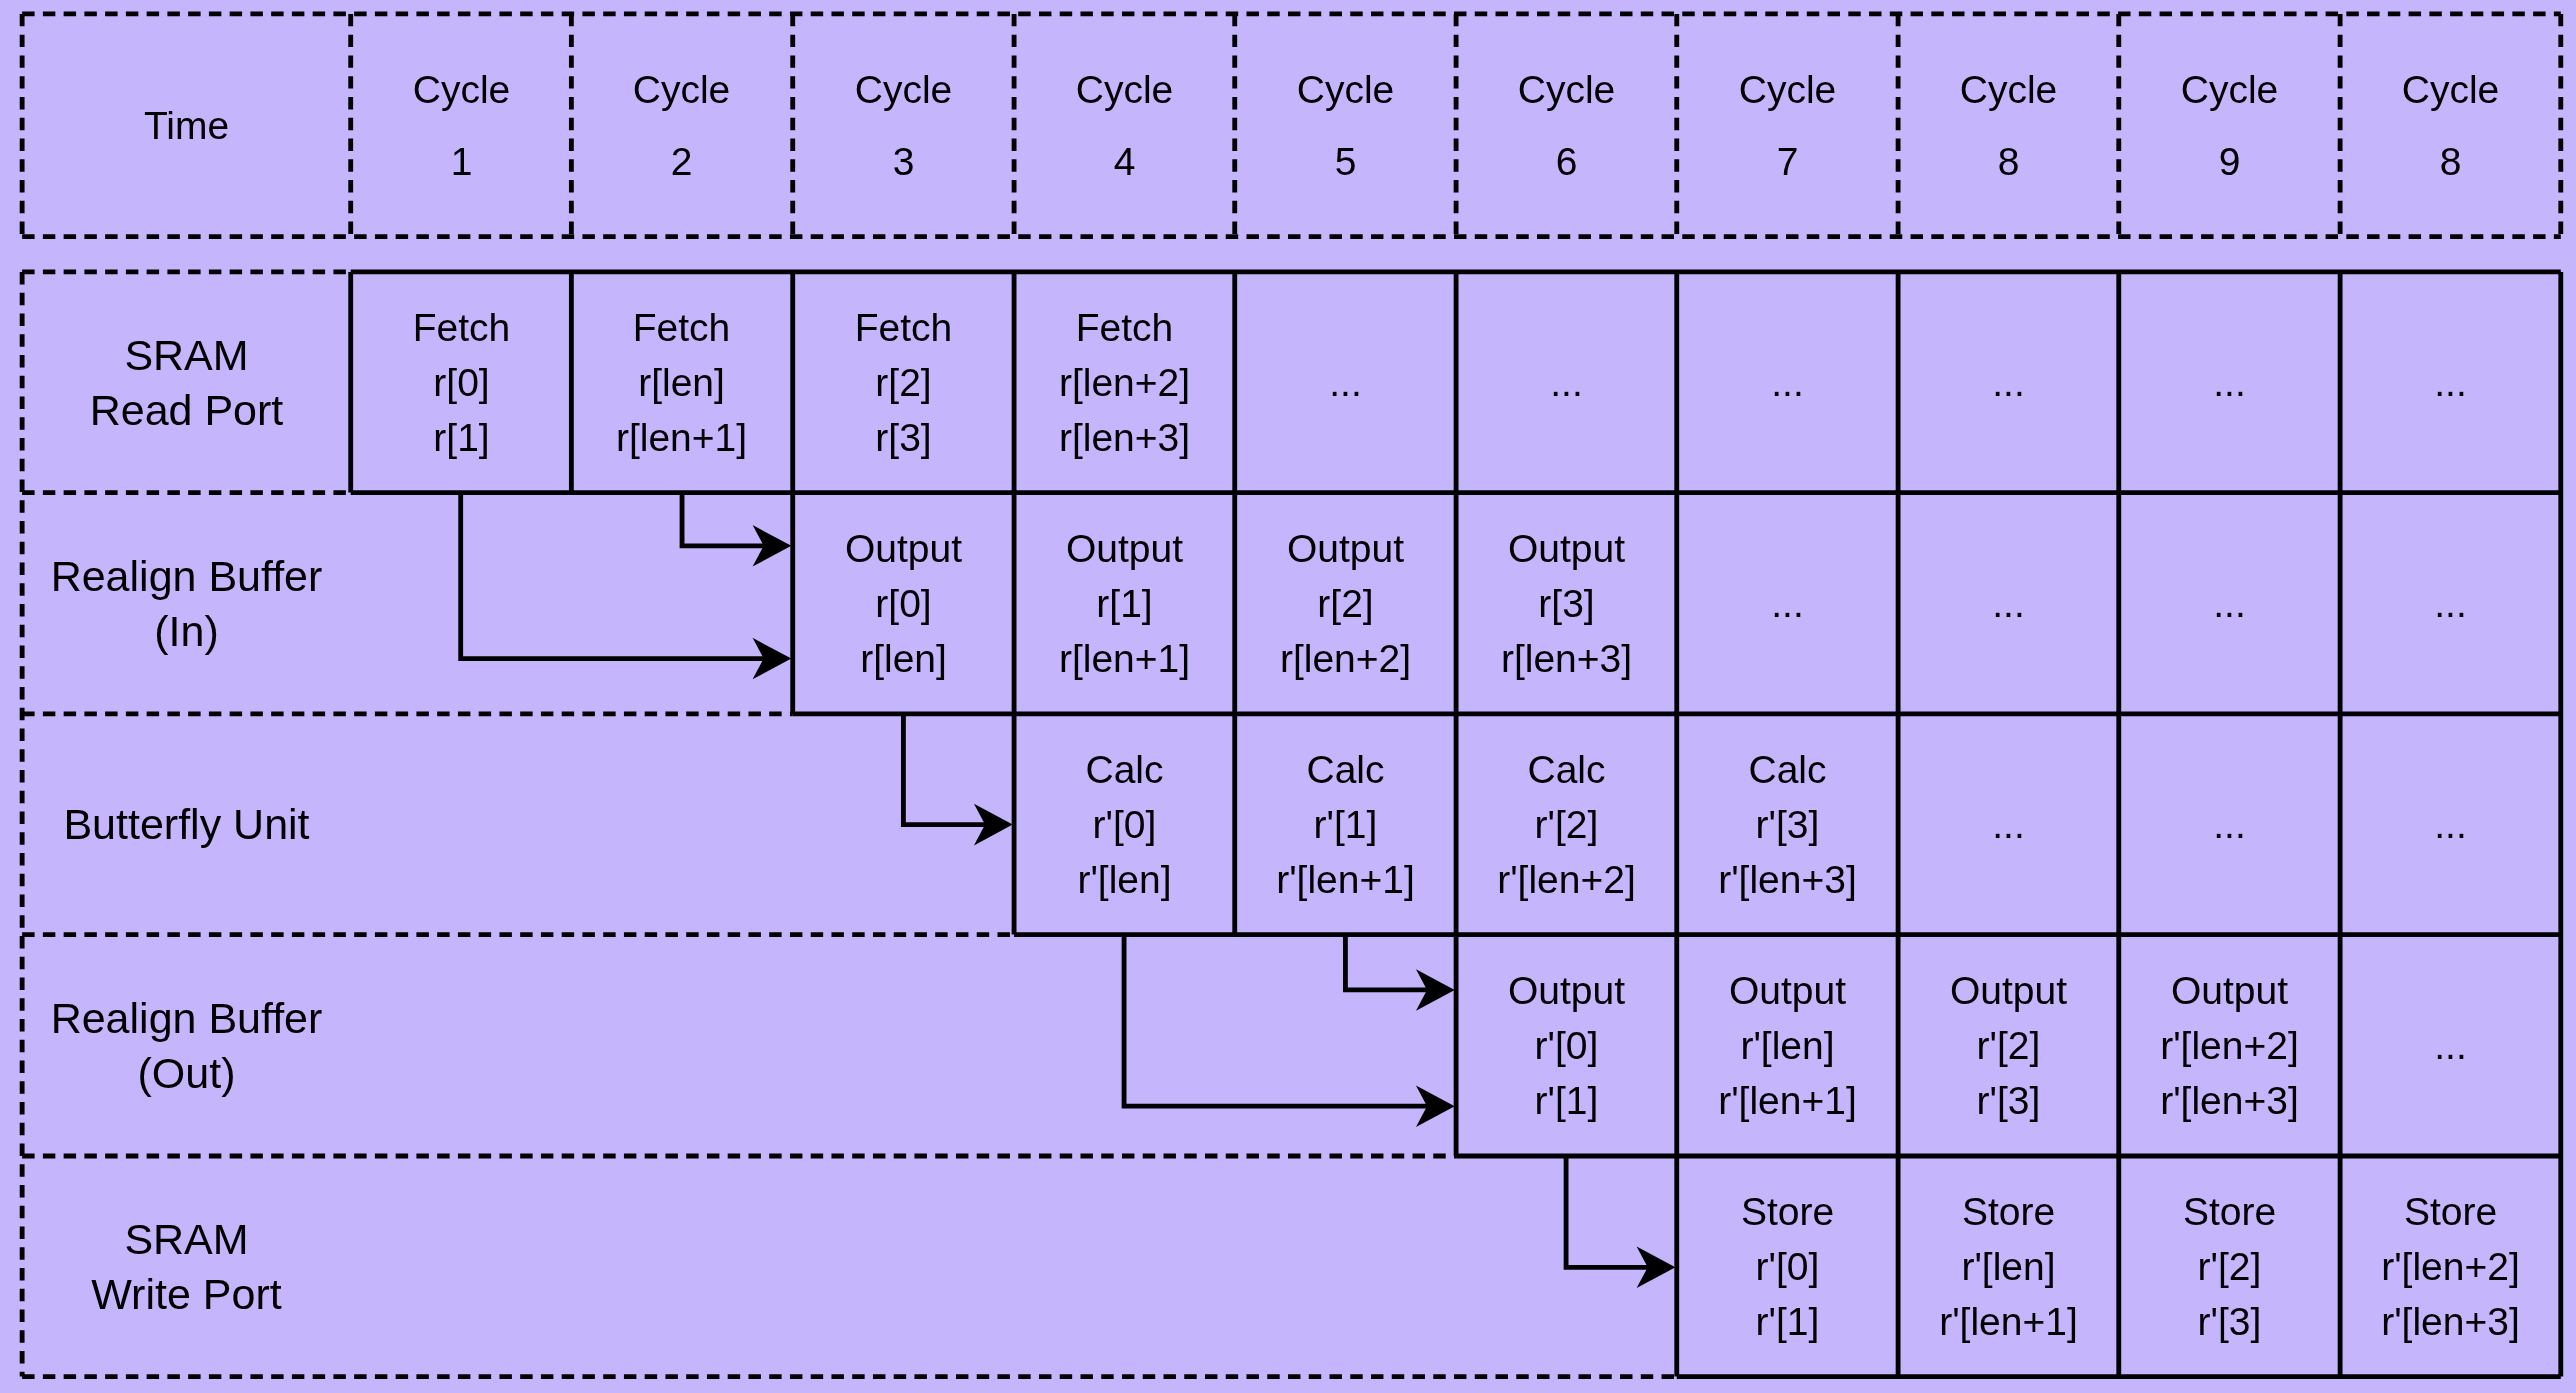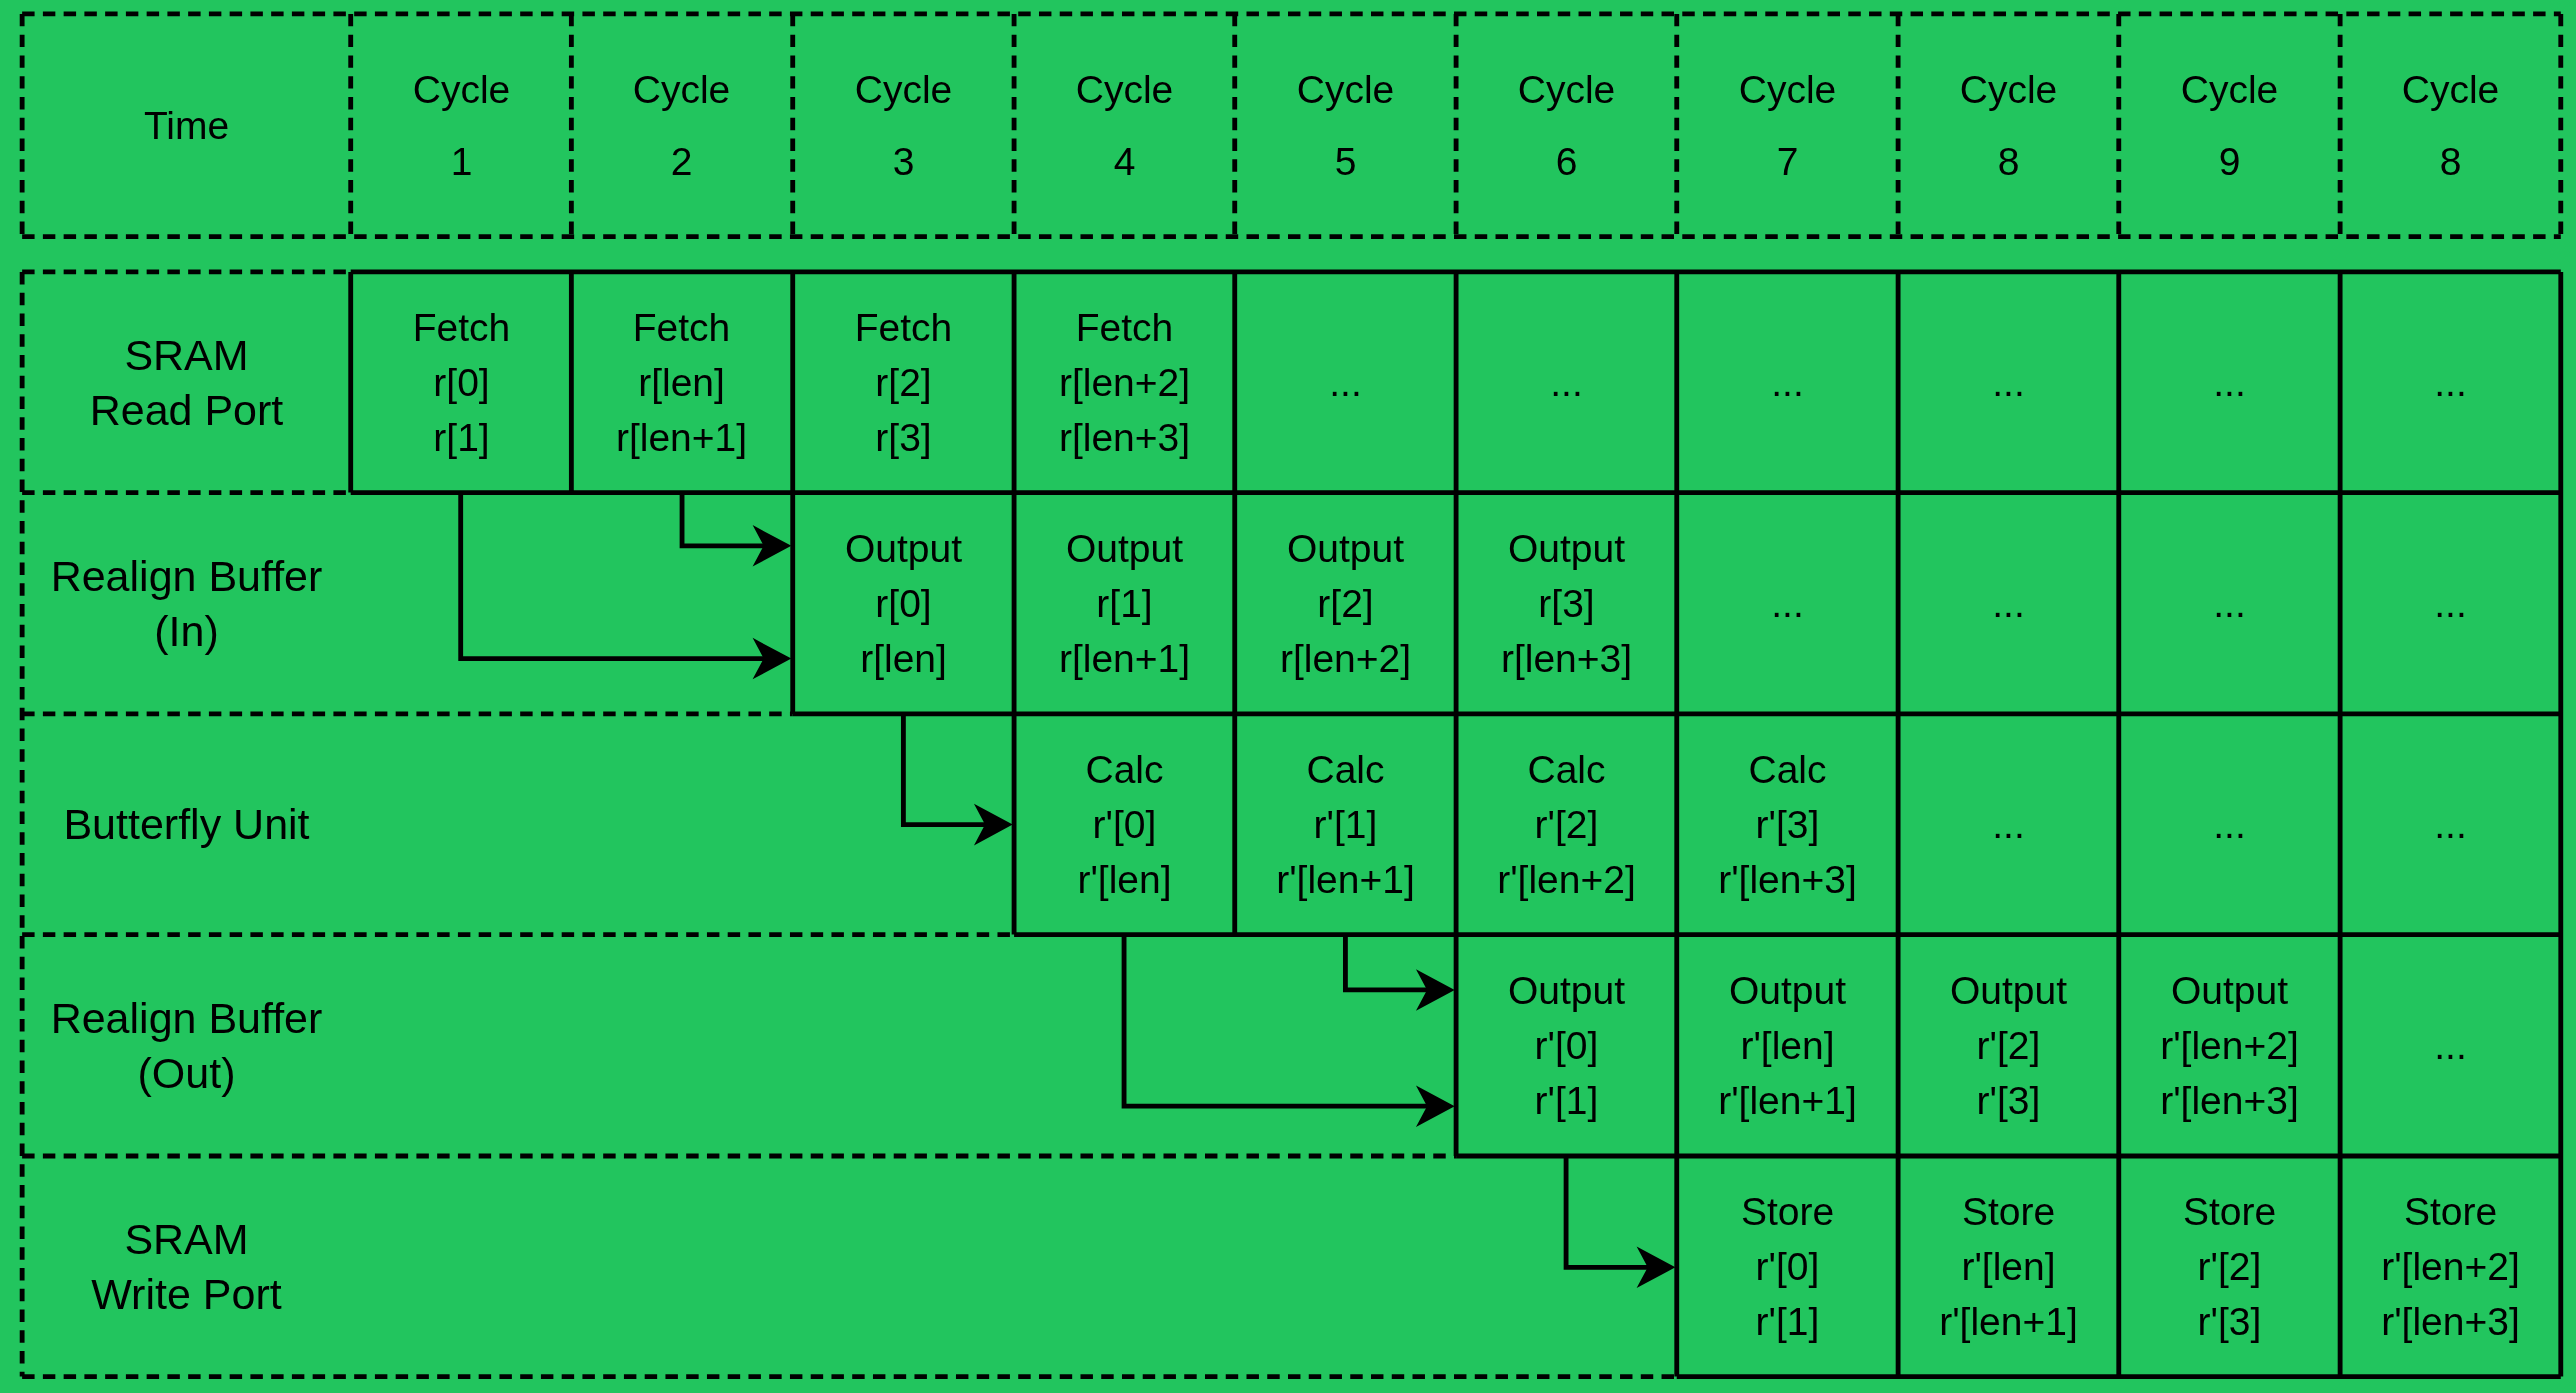--- a/index.html
+++ b/index.html
@@ -4,21 +4,21 @@
 <style>
   html, body {
     margin: 0;
     padding: 0;
     background: #ffffff;
   }
   #diagram {
     position: relative;
     width: 2576px;
     height: 1394px;
-    background: #22c55e;
+    background: #c4b5fd;
     color: #000000;
     font-family: "Liberation Sans", sans-serif;
   }
   #lines {
     position: absolute;
     left: 0;
     top: 0;
     z-index: 1;
   }
   .cell {

